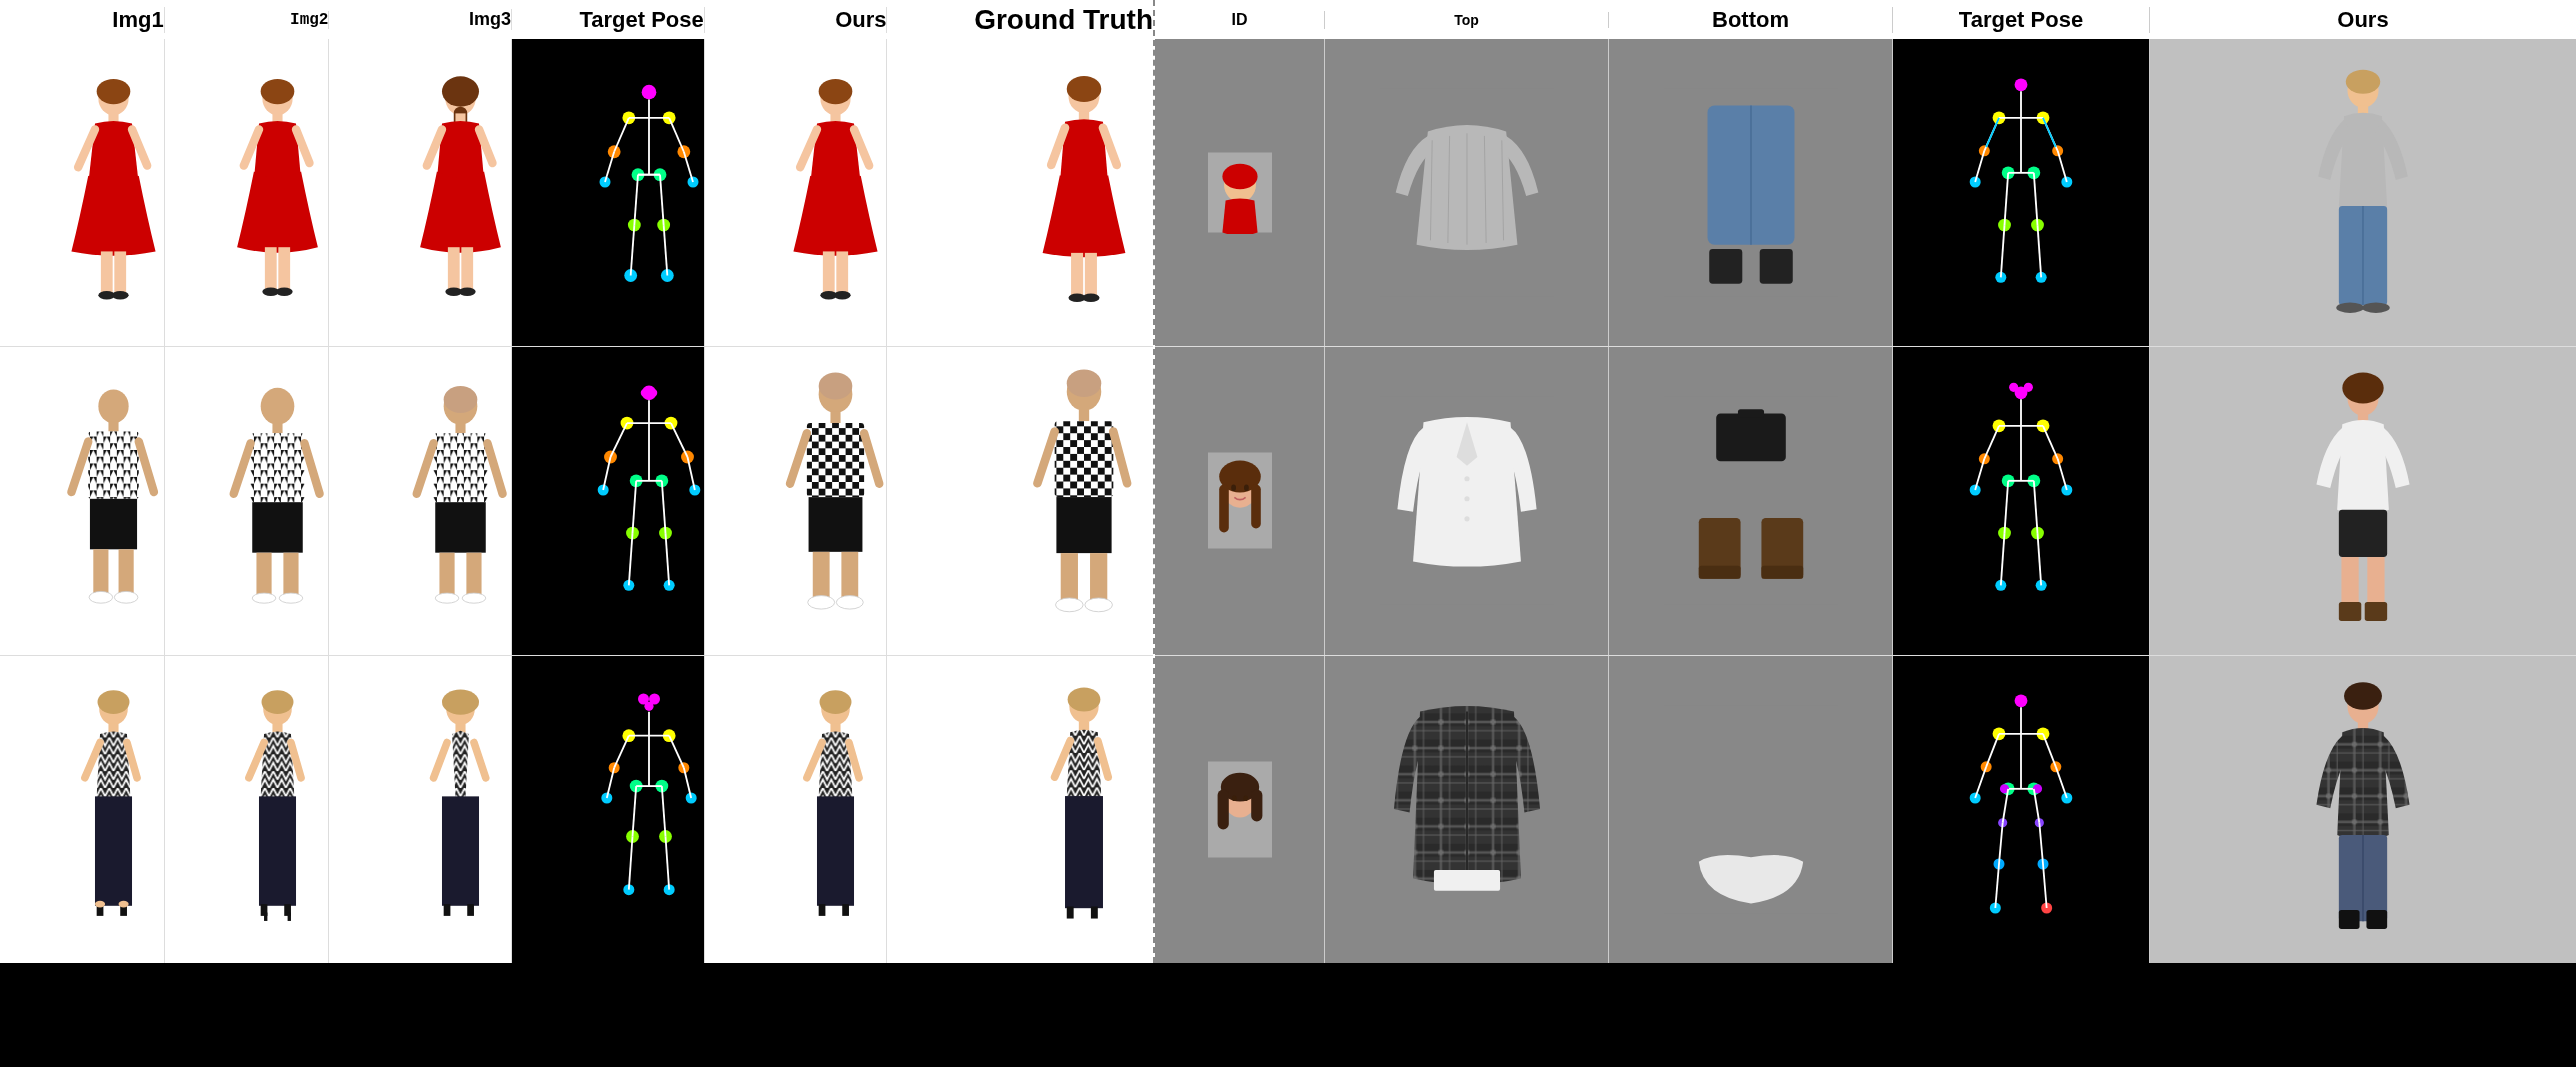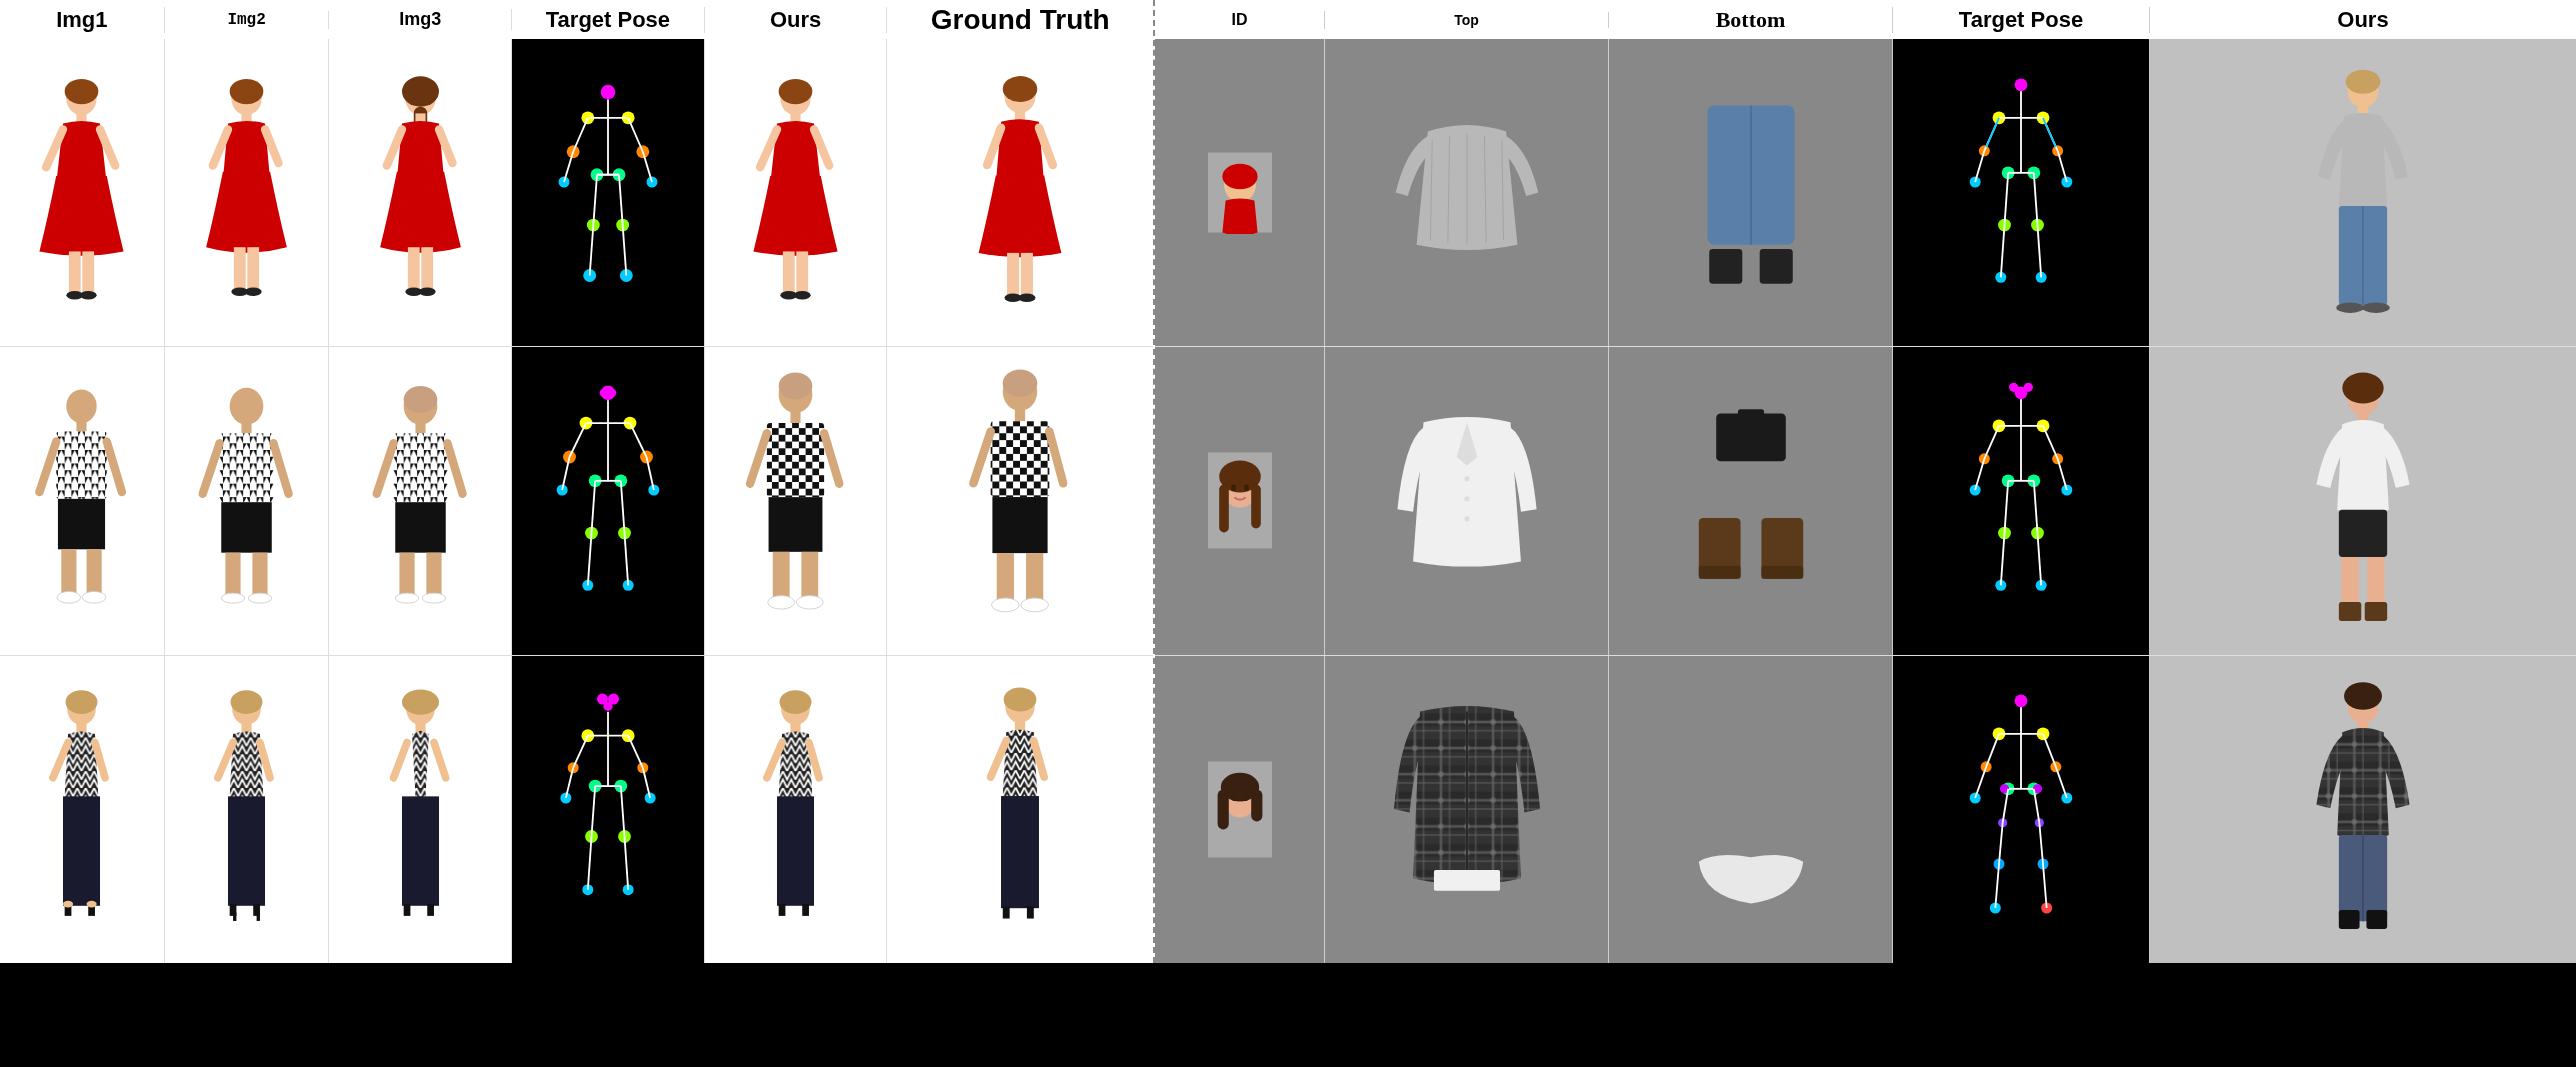--- a/index.html
+++ b/index.html
@@ -27,21 +27,21 @@
     .left-row {
       display: flex;
       flex-direction: row;
       flex: 1;
       border-bottom: 0.9px solid #ddd;
     }
     .left-row:last-child { border-bottom: none; }
     .left-cell {
       display: flex;
       align-items: center;
-      justify-content: center;
+      justify-content: flex-end;
       border-right: 0.9px solid #ddd;
       overflow: hidden;
       background: #fff;
     }
     .left-cell:last-child { border-right: none; }
     .left-cell.black-bg { background: #000; }
 
     
     .right-panel {
       display: flex;
@@ -554,21 +554,21 @@
 
   <div class="right-panel">
 
     <div class="header-row">
       <div class="right-cell rc-id col-header" style="background:#fff;">
         <span style="font-size:16px;font-weight:600;">ID</span>
       </div>
       <div class="right-cell rc-top col-header" style="background:#fff;">
         <span style="font-size:14px;font-weight:600;">Top</span>
       </div>
-      <div class="right-cell rc-bottom col-header" style="background:#fff;font-family:Liberation Serif, serif;">
+      <div class="right-cell rc-bottom col-header" style="background:#fff;">
         <span style="font-size:22px;font-weight:600;">Bottom</span>
       </div>
       <div class="right-cell rc-target col-header" style="background:#fff;">
         <span style="font-size:22px;font-weight:600;">Target Pose</span>
       </div>
       <div class="right-cell rc-ours col-header" style="background:#fff;border-right:none;">
         <span style="font-size:22px;font-weight:600;">Ours</span>
       </div>
     </div>
 

